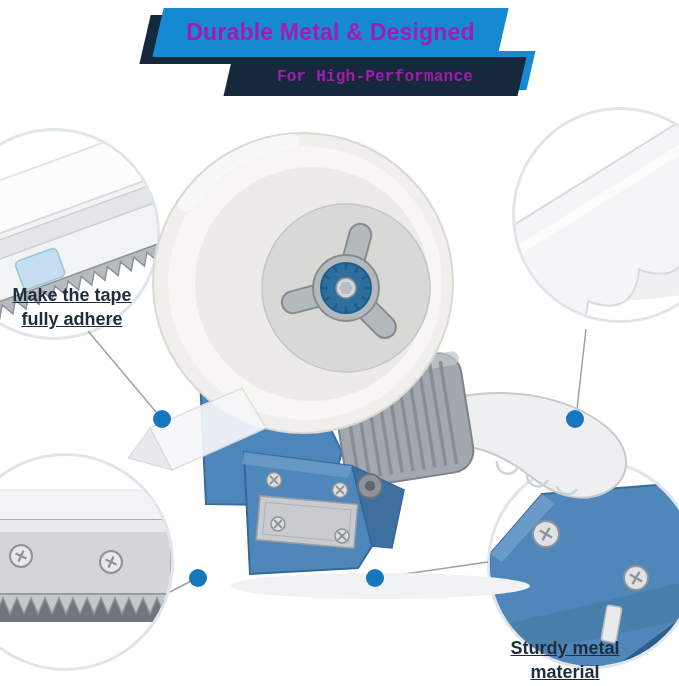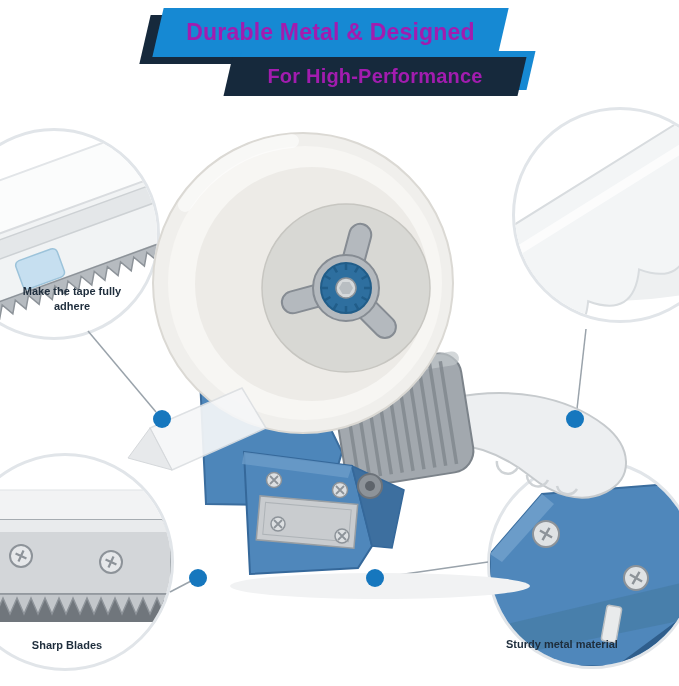--- a/index.html
+++ b/index.html
@@ -14,40 +14,40 @@
     position:absolute;inset:0;display:flex;align-items:center;justify-content:center;
     color:#a21caf;font-weight:700;letter-spacing:.2px;white-space:nowrap;
   }
   .banner1{left:158px;top:8px;width:345px;height:49px;}
   .banner1 .shadow{transform:translate(-13px,7px) skewX(-13deg);background:var(--banner-navy,#16293c);}
   .banner1 .face{transform:skewX(-13deg);background:var(--banner-blue,#1689d3);}
   .banner1 .text{font-size:23px;}
   .banner2{left:228px;top:57px;width:294px;height:39px;}
   .banner2 .accent{transform:translate(9px,-6px) skewX(-13deg);background:var(--banner-blue,#1689d3);}
   .banner2 .face{transform:skewX(-13deg);background:var(--banner-navy,#16293c);}
-  .banner2 .text{font-size:20px;}
+  .banner2 .text{font-size:16px;font-family:Liberation Mono, monospace;}
   
   .callout{
     position:absolute;border-radius:50%;background:#fff;
     border:3px solid #e1e5e9;overflow:hidden;
   }
   .callout svg{display:block;}
   .callout.tl{width:206px;height:206px;left:-52px;top:128px;}
   .callout.tr{width:210px;height:210px;left:512px;top:107px;}
   .callout.bl{width:212px;height:212px;left:-44px;top:453px;}
   .callout.br{width:204px;height:204px;left:487px;top:459px;}
   
   .label{
     position:absolute;color:var(--label-text,#1e2d3c);
-    font-size:11px;font-weight:700;line-height:1.32;
+    font-size:18px;font-weight:700;line-height:1.32;text-decoration:underline;
   }
   .label.tl{left:6px;top:284px;width:132px;text-align:center;}
   .label.tr{left:561px;top:284px;width:112px;text-align:left;}
   .label.bl{left:30px;top:638px;width:74px;text-align:center;}
-  .label.br{left:506px;top:637px;width:118px;text-align:left;}
+  .label.br{left:506px;top:637px;width:118px;text-align:center;}
   
   .art{position:absolute;left:0;top:0;}
 </style>
 </head>
 <body>
 
 <div class="canvas">
 
   <div class="callout tl">
     <svg width="206" height="206" viewBox="0 0 206 206">
@@ -105,21 +105,20 @@
         <circle r="12" fill="#dfe2e4" stroke="#8d9399" stroke-width="2"></circle>
         <path d="M-7 0H7M0 -7V7" stroke="#8d9399" stroke-width="2.4" transform="rotate(30)"></path>
       </g>
       <g transform="rotate(10 122 162)">
         <rect x="114" y="144" width="15" height="36" rx="3" fill="#e9ebec" stroke="#b9bec2" stroke-width="1.5"></rect>
       </g>
     </svg>
   </div>
 
   <div class="label tl">Make the tape fully adhere</div>
-  <div class="label bl">Sharp Blades</div>
   <div class="label br">Sturdy metal material</div>
 
   <div class="banner banner1">
     <div class="layer shadow"></div>
     <div class="layer face"></div>
     <div class="text">Durable Metal &amp; Designed</div>
   </div>
   <div class="banner banner2">
     <div class="layer accent"></div>
     <div class="layer face"></div>

